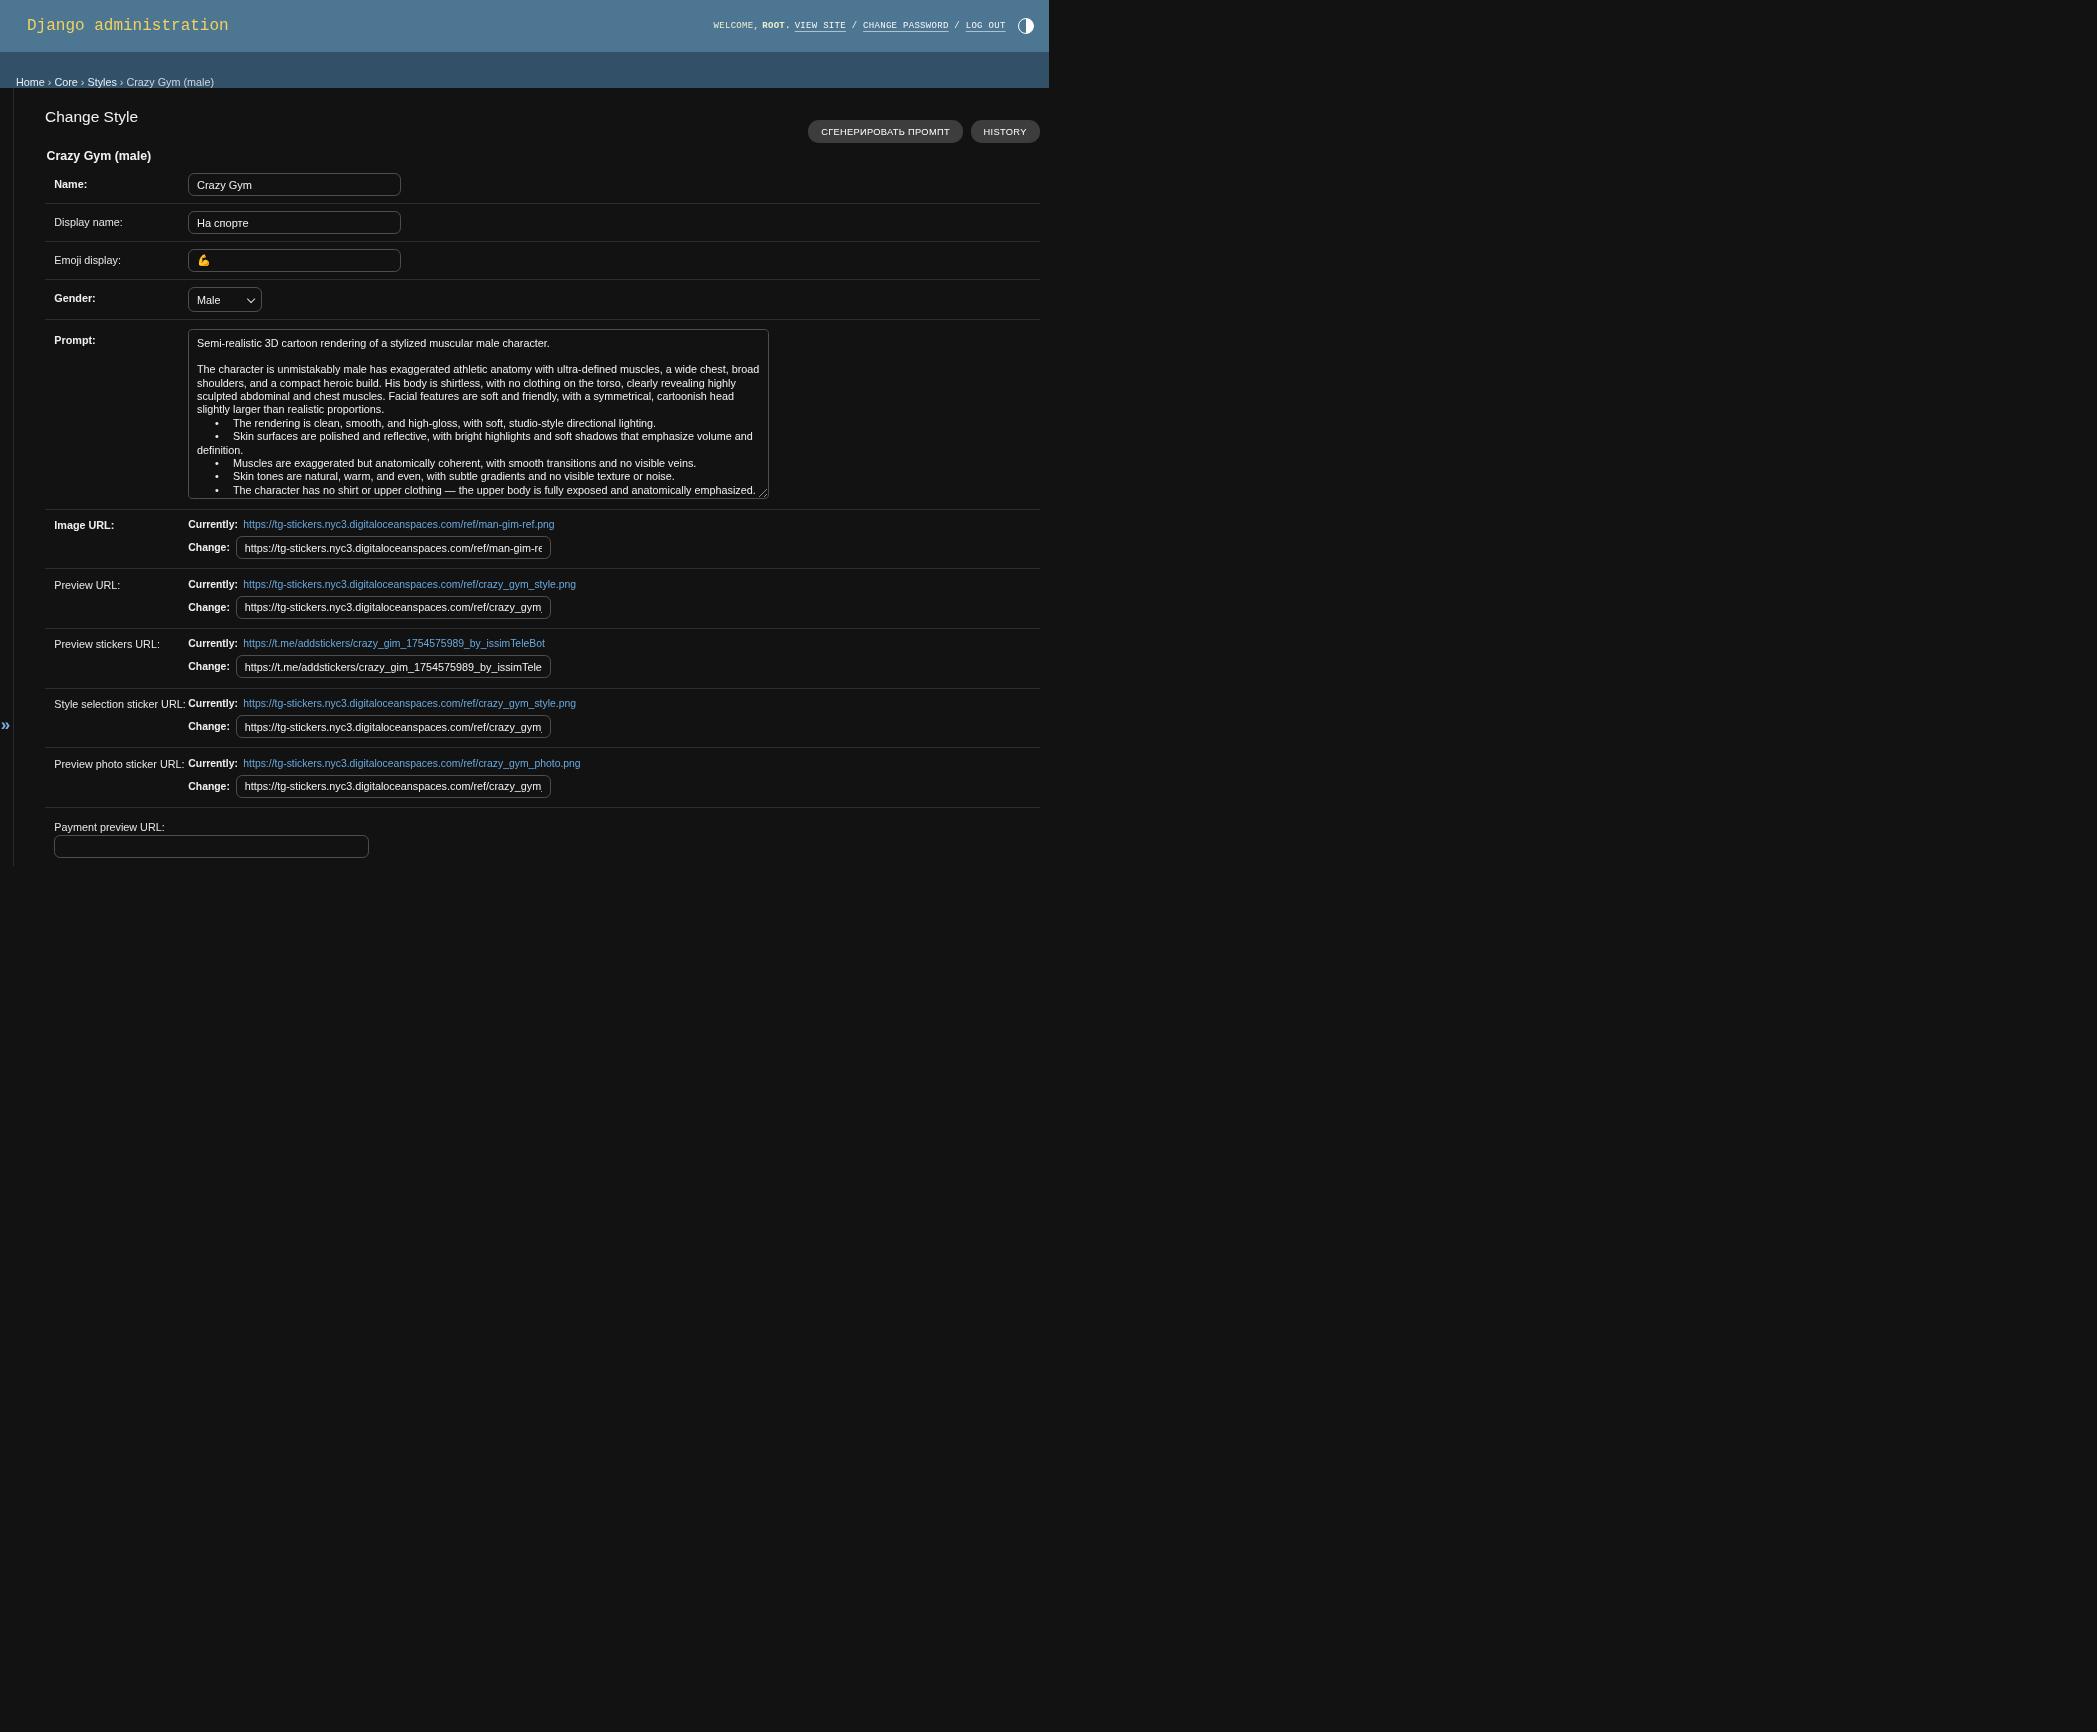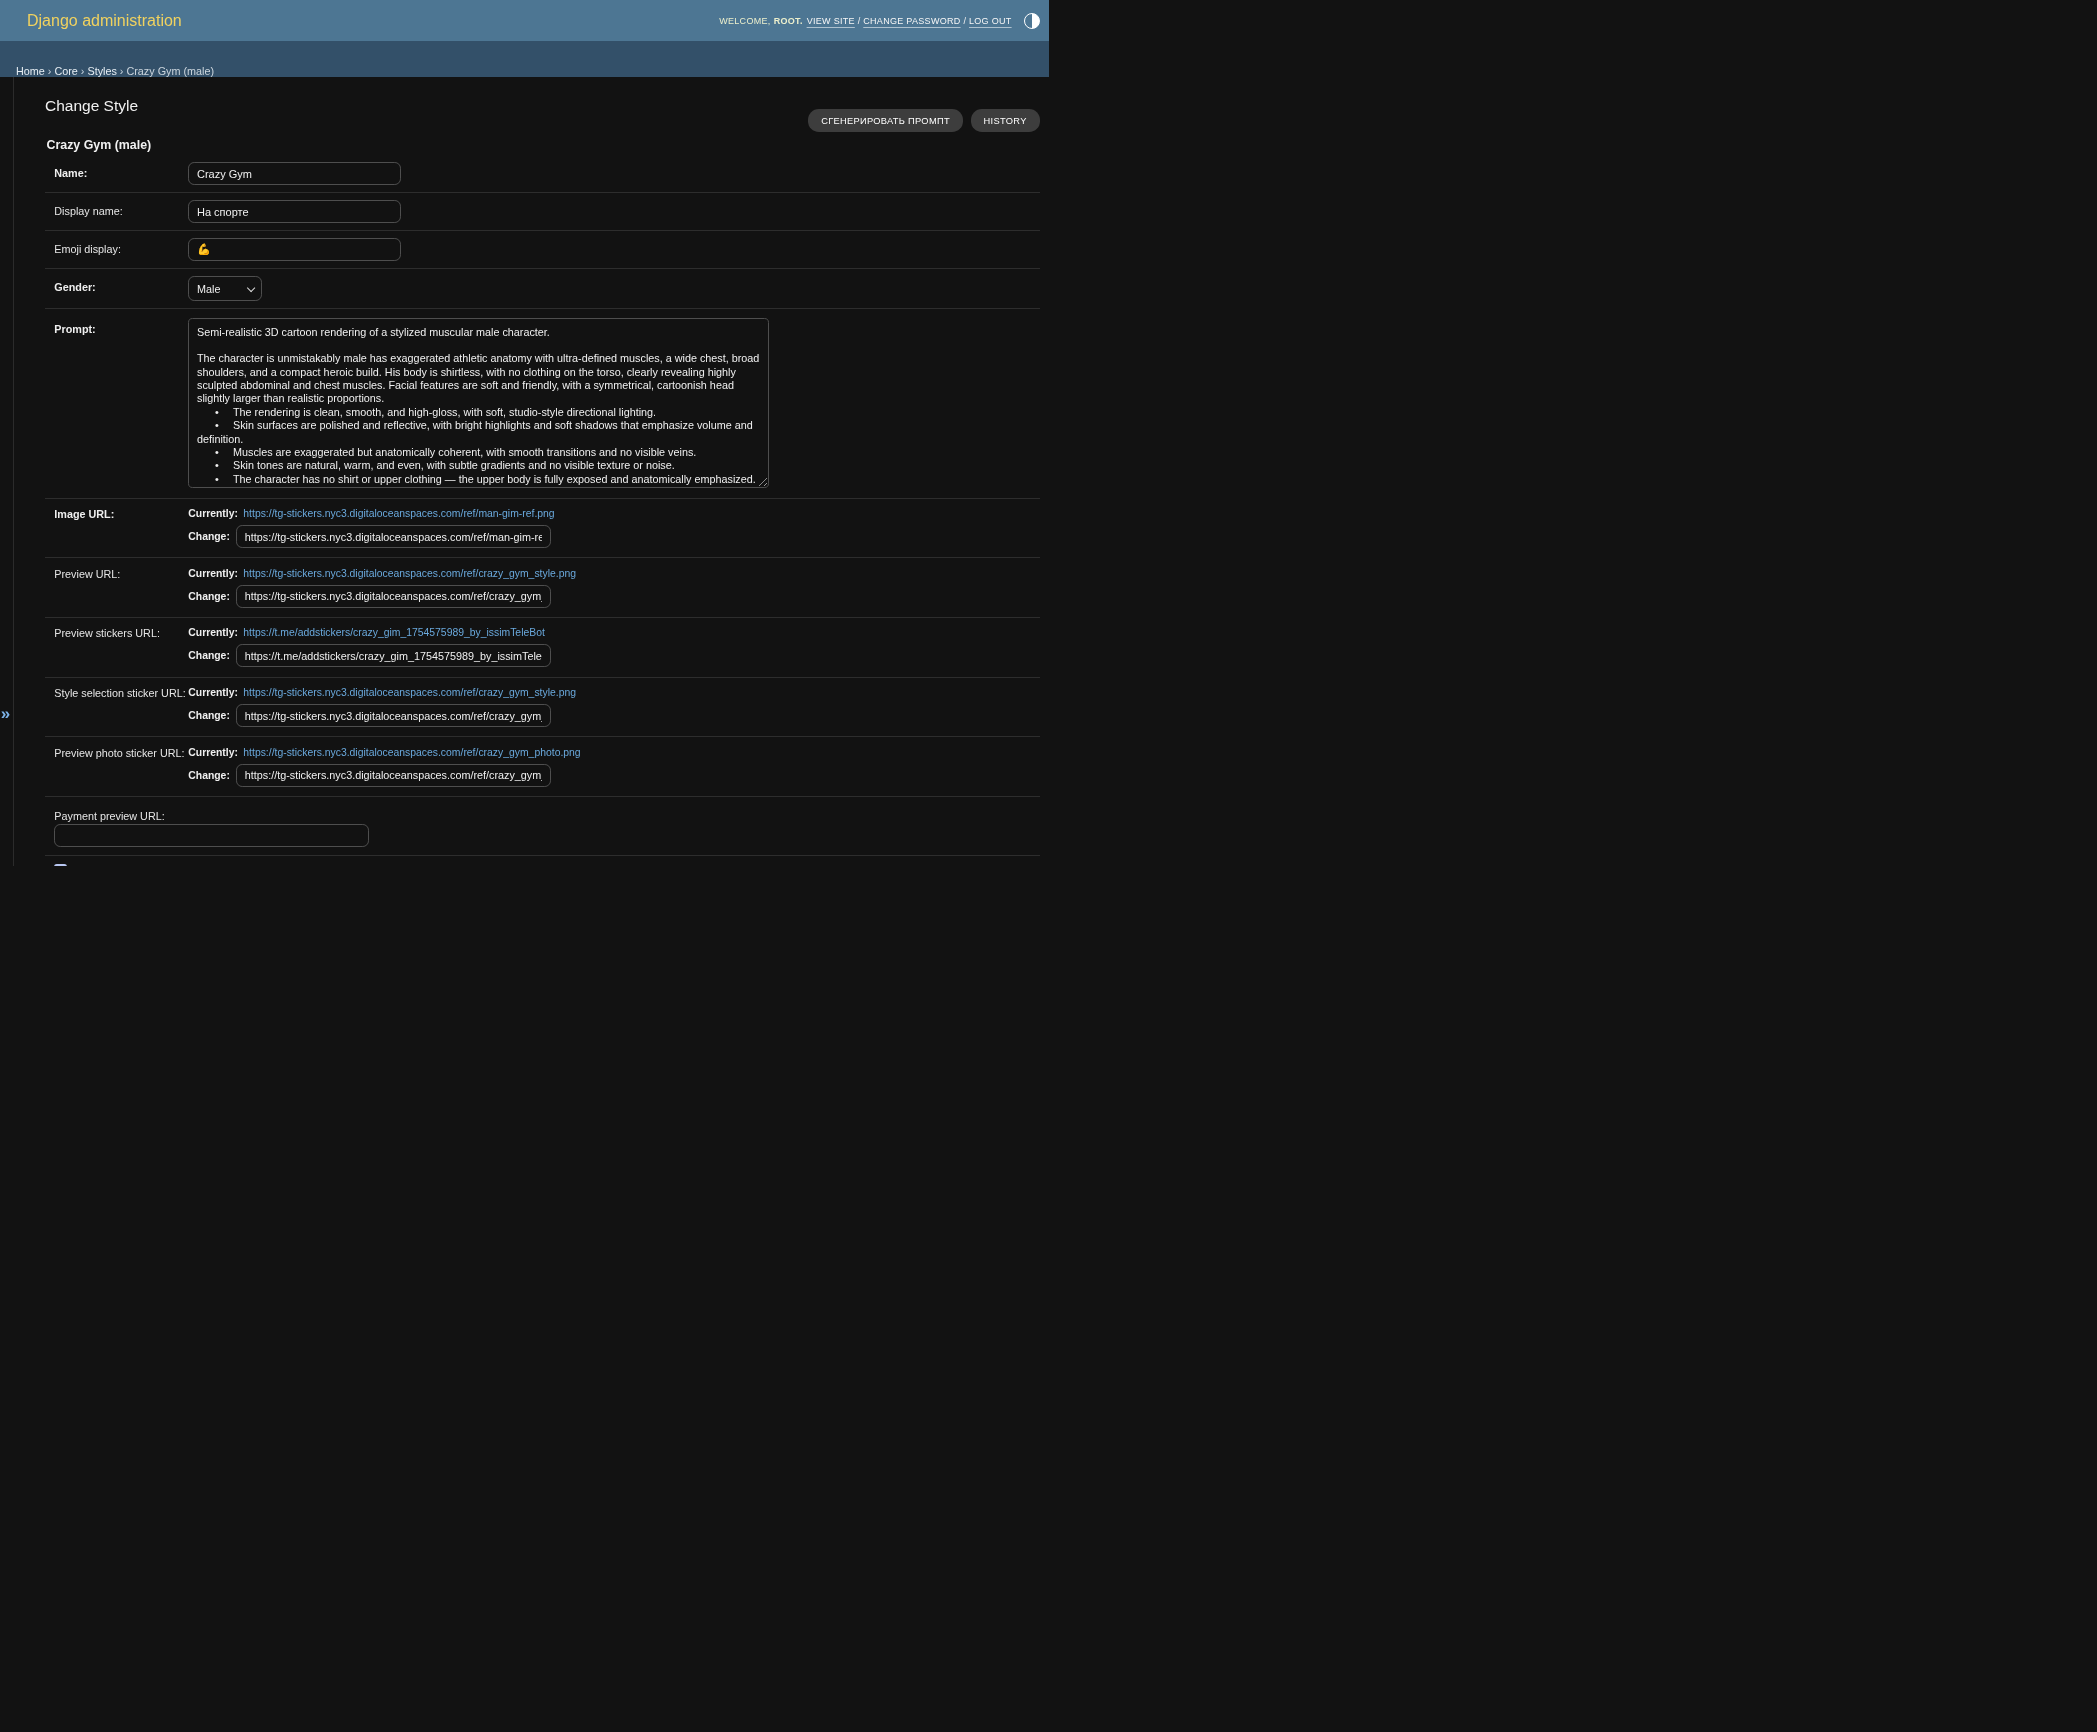--- a/index.html
+++ b/index.html
@@ -11,23 +11,24 @@
   }
   *{box-sizing:border-box;}
   html,body{margin:0;padding:0;}
   body{
     width:1049px;height:866px;overflow:hidden;
     background:#121212;color:#e0e0e0;
     font-family:"Liberation Sans","DejaVu Sans",sans-serif;
   }
   
   #header{
-    height:41px;background:var(--header_bg);
+    height:52px;background:var(--header_bg);
     display:flex;align-items:center;justify-content:space-between;
-    padding:0 9px 0 27px;
+    padding:0 15px 0 27px;
+    font-family:Liberation Mono, monospace;
   }
   .site-title{color:var(--site_title);font-size:16px;font-weight:500;text-decoration:none;}
   .user-tools{display:flex;align-items:center;color:#edf0cd;font-size:9px;letter-spacing:0.3px;white-space:nowrap;}
   .user-tools strong{font-weight:700;margin:0 3.9px 0 3.1px;color:#edf0cd;}
   .tool-link{color:#f7f7f7;text-decoration:underline;text-underline-offset:3.1px;text-decoration-color:rgba(255,255,255,.55);}
   .tool-sep{color:#f0f0f0;white-space:pre;}
   .theme-toggle{background:none;border:none;padding:0;margin-left:12.4px;cursor:pointer;line-height:0;}
   .toggle-circle{
     display:inline-block;width:16px;height:16px;border-radius:50%;
     border:1.9px solid #fff;

